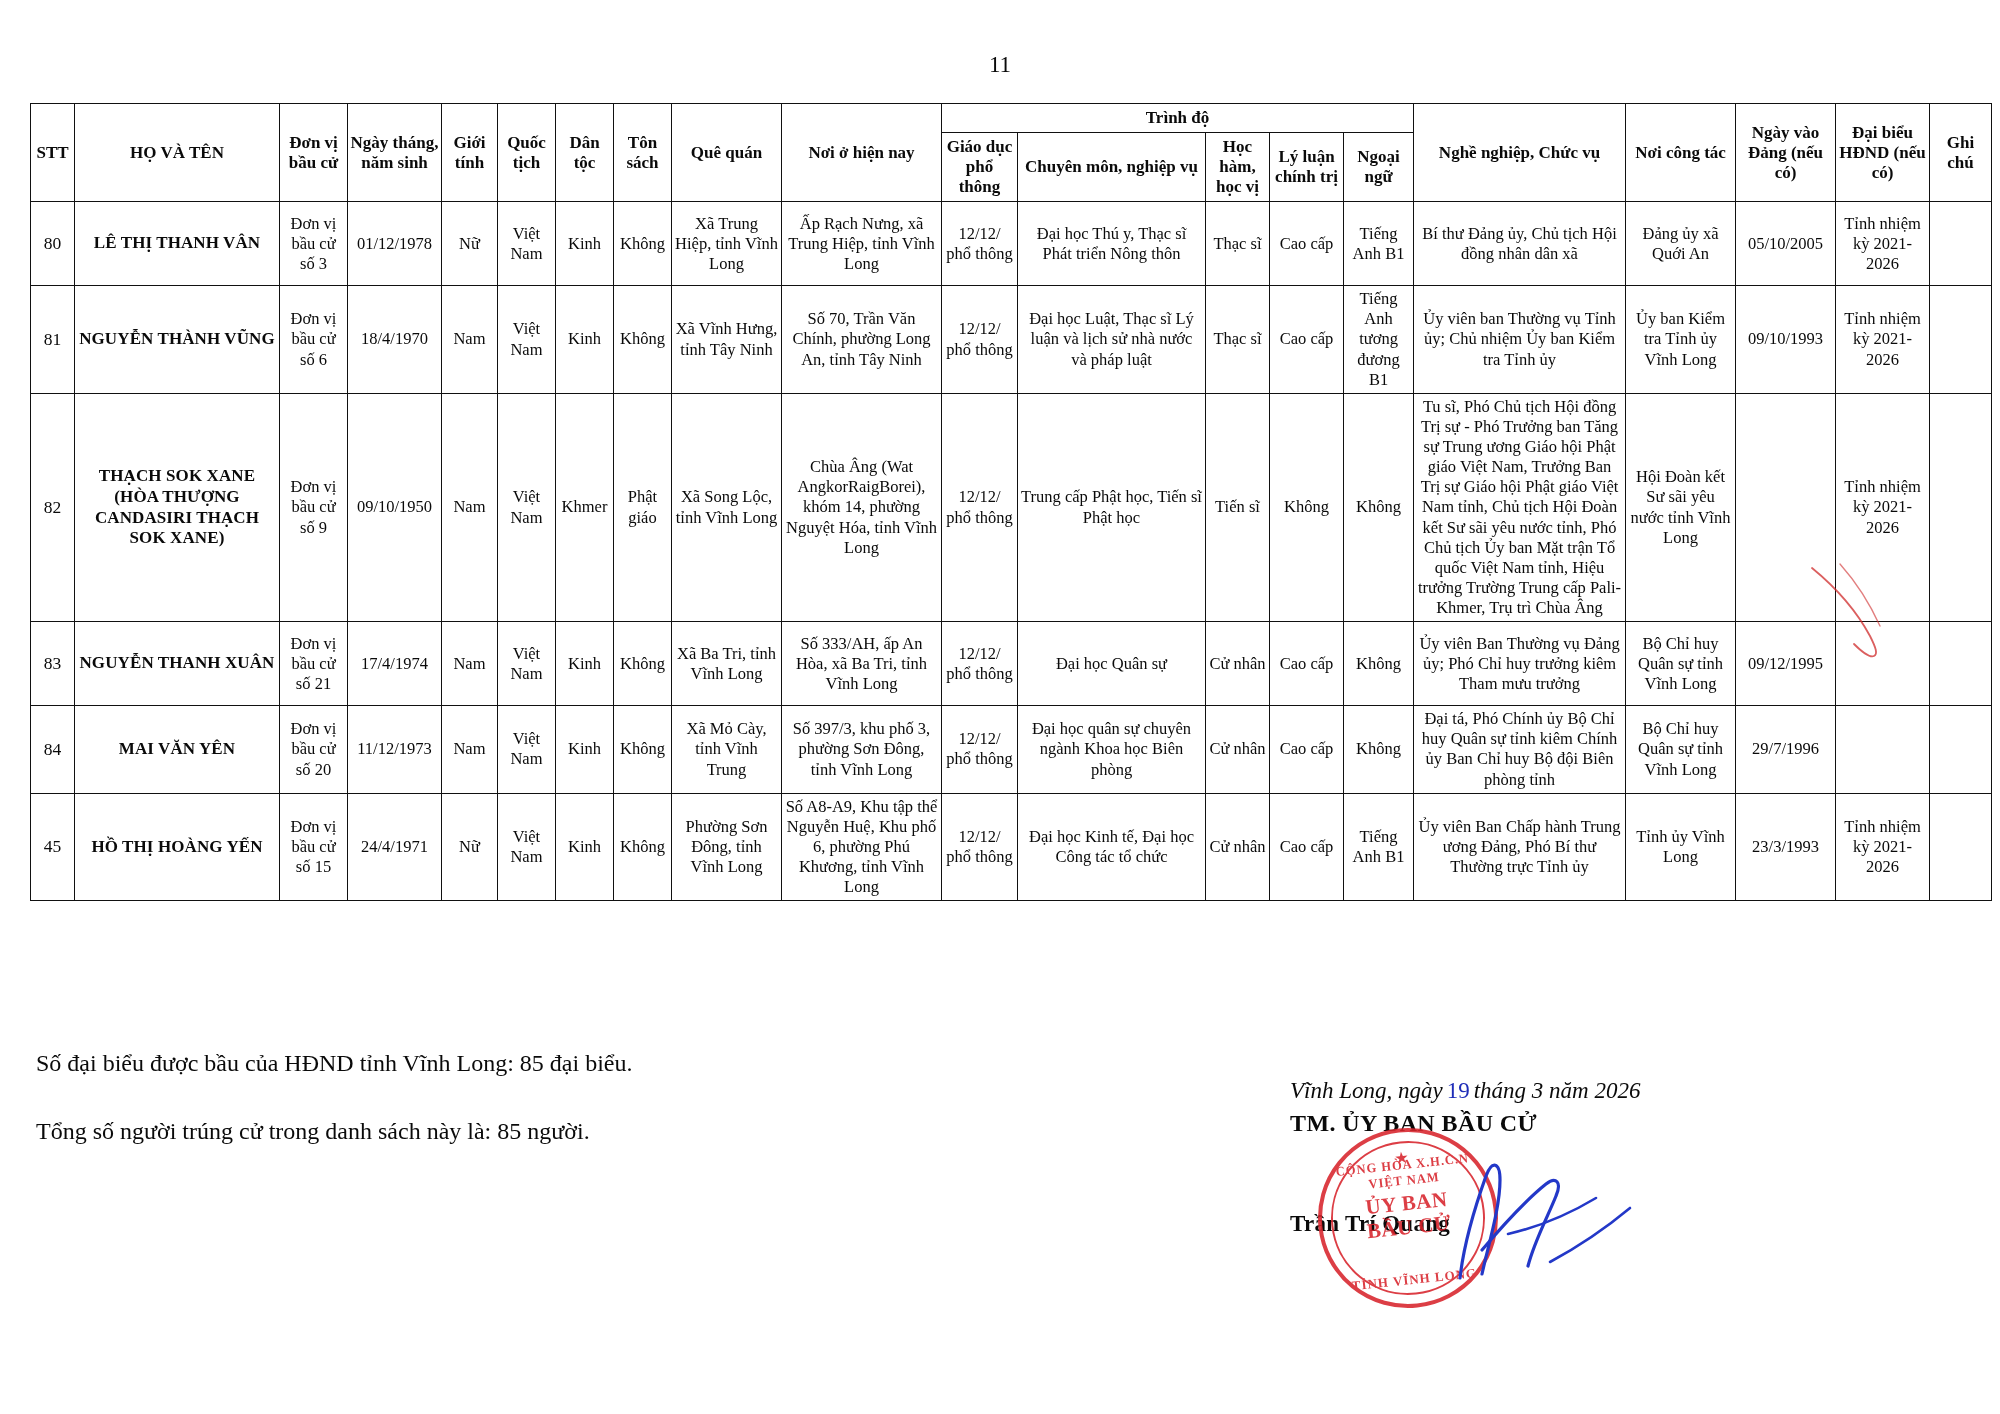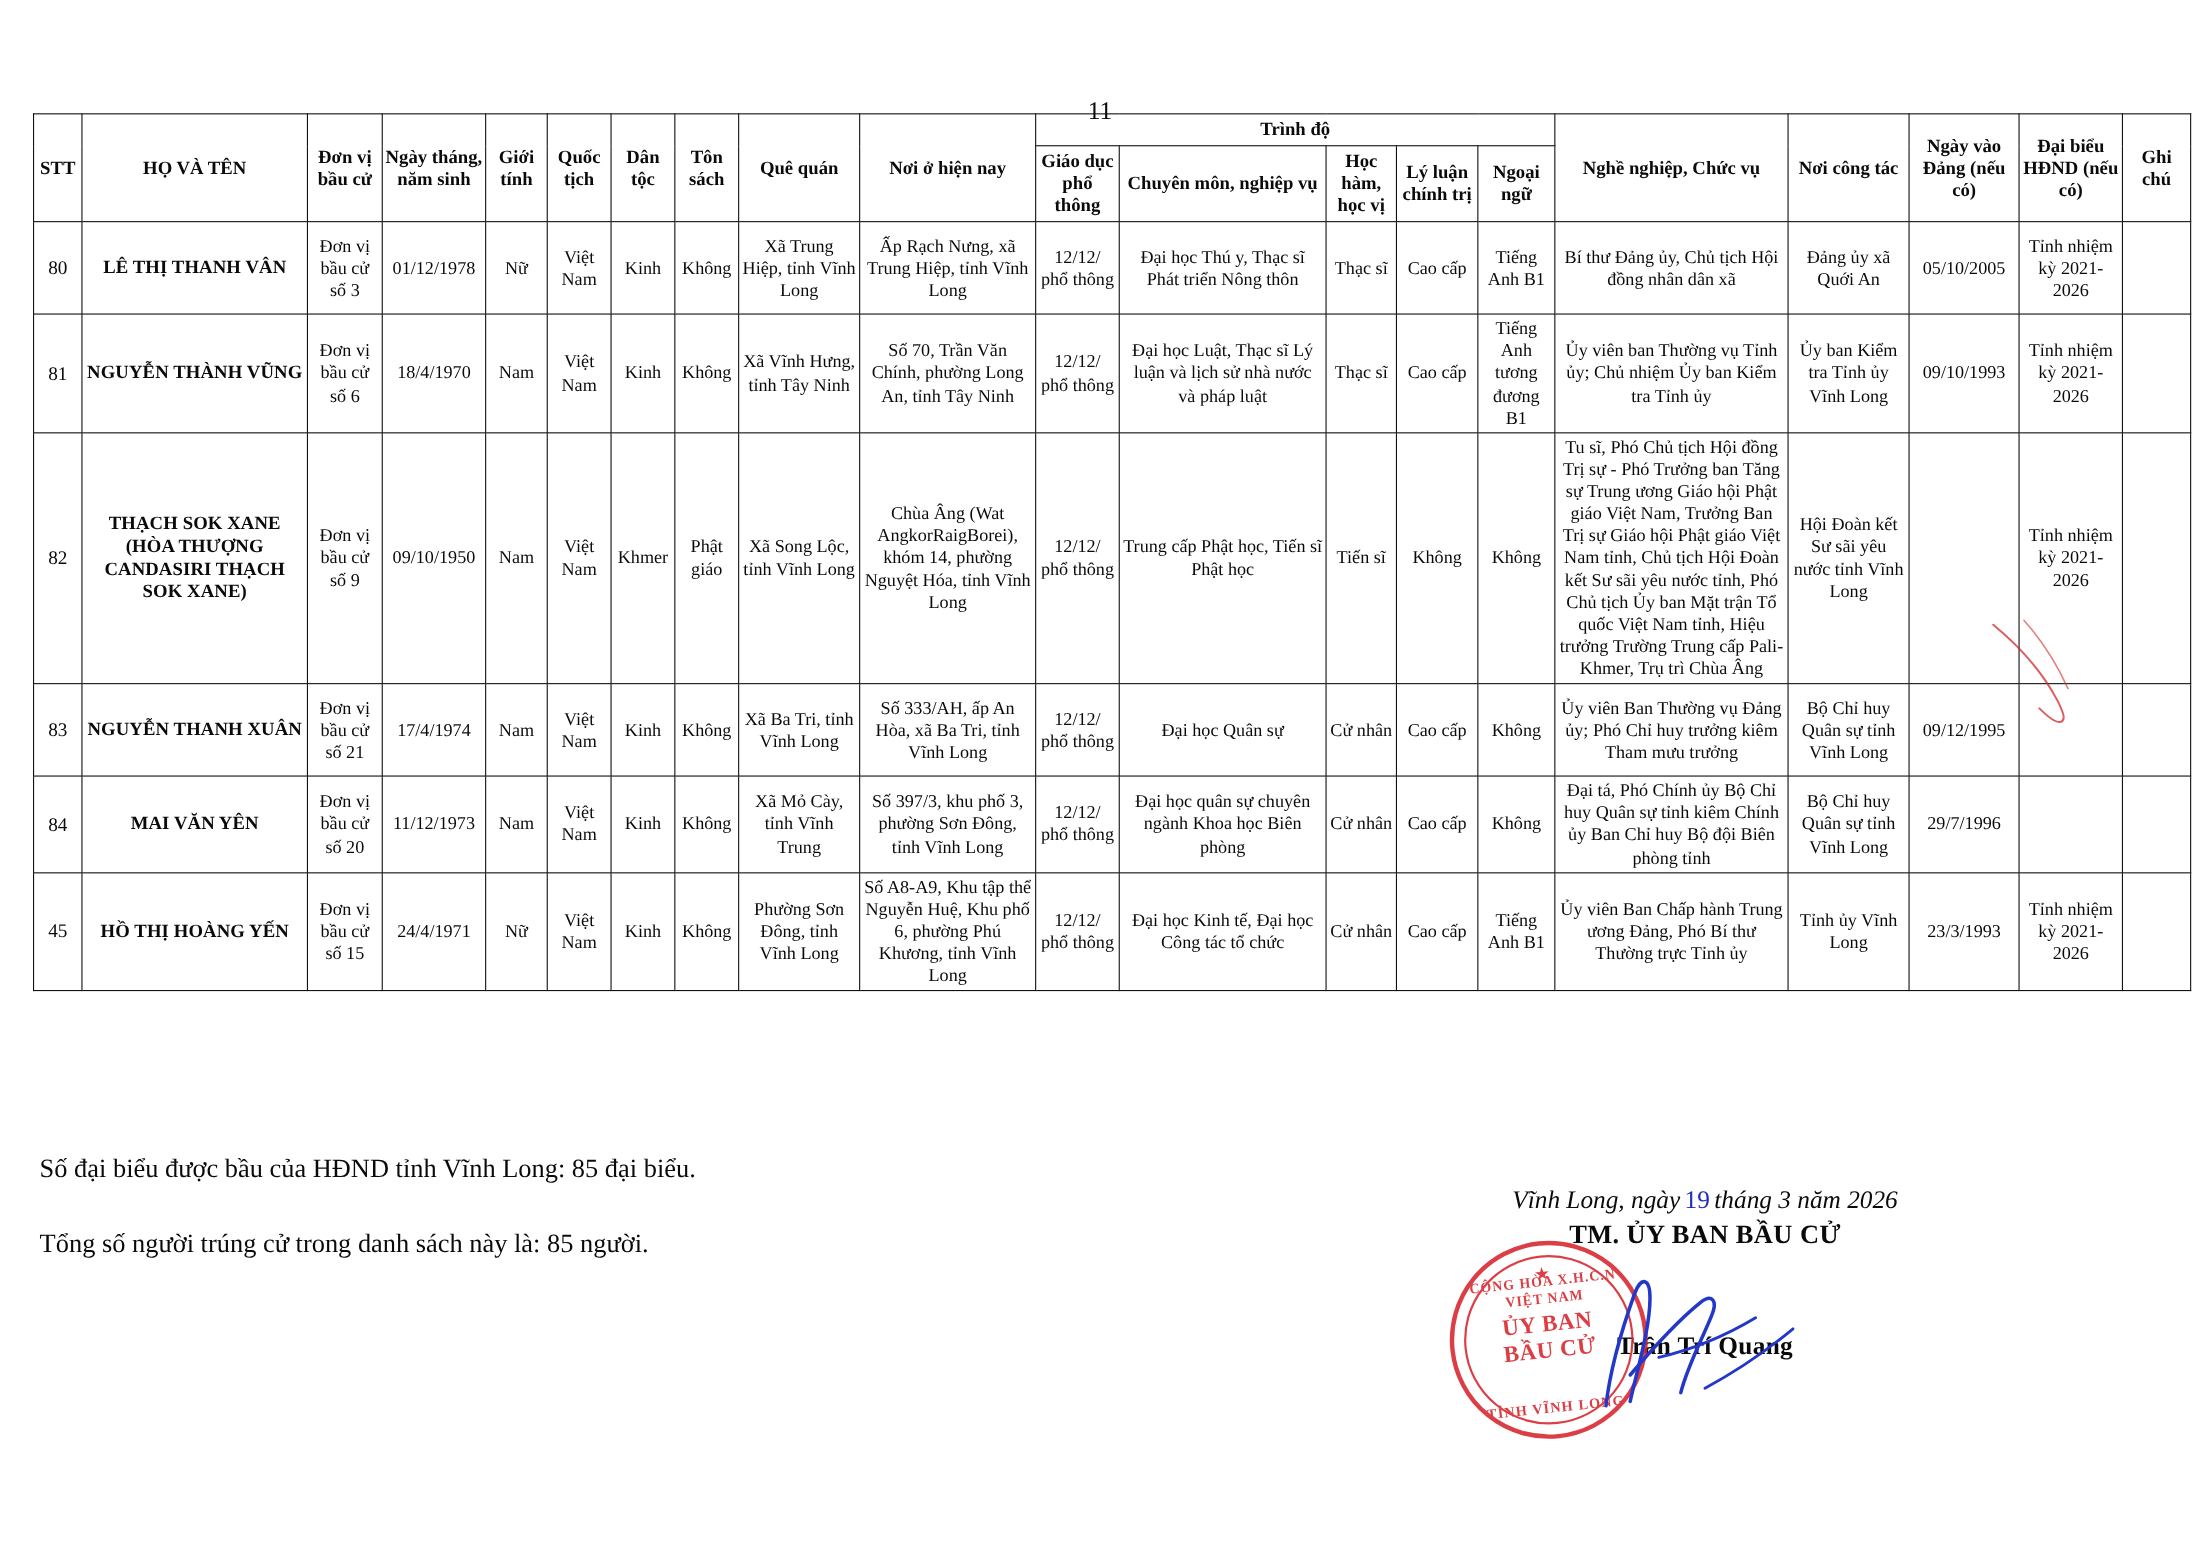--- a/index.html
+++ b/index.html
@@ -8,21 +8,21 @@
     background:#ffffff;
     font-family:"Liberation Serif", serif;
     color:#0a0a0a;
     position:relative;
     overflow:hidden;
   }
   .page{position:relative;width:2000px;height:1414px;box-sizing:border-box;}
 
   .page-number{
     position:absolute;top:52px;left:0;width:2000px;
-    text-align:center;font-size:23px;font-family:"Liberation Serif",serif;margin-top:36px;
+    text-align:center;font-size:23px;font-family:"Liberation Serif",serif;
   }
 
   table.roster{
     position:absolute;left:30px;top:103px;
     width:1940px;
     border-collapse:collapse;
     table-layout:fixed;
     font-size:16.5px;
     line-height:1.22;
   }
@@ -75,21 +75,21 @@
 
   .footnotes{
     position:absolute;left:36px;top:1016px;
     font-size:24px;line-height:1.65;
     font-family:"Liberation Serif",serif;
   }
   .footnotes div{white-space:nowrap;margin-top:28px;}
 
   .sign-block{
     position:absolute;left:1290px;top:1078px;width:520px;
-    text-align:center;font-family:"Liberation Serif",serif;
+    text-align:left;font-family:"Liberation Serif",serif;
   }
   .sign-date{
     font-style:italic;font-size:23px;white-space:nowrap;
   }
   .sign-day{
     font-style:normal;color:#1f2db8;font-family:"Liberation Serif",serif;
     font-size:23px;padding:0 4px;
   }
   .sign-org{
     font-weight:bold;font-size:24px;margin-top:6px;letter-spacing:0.4px;

